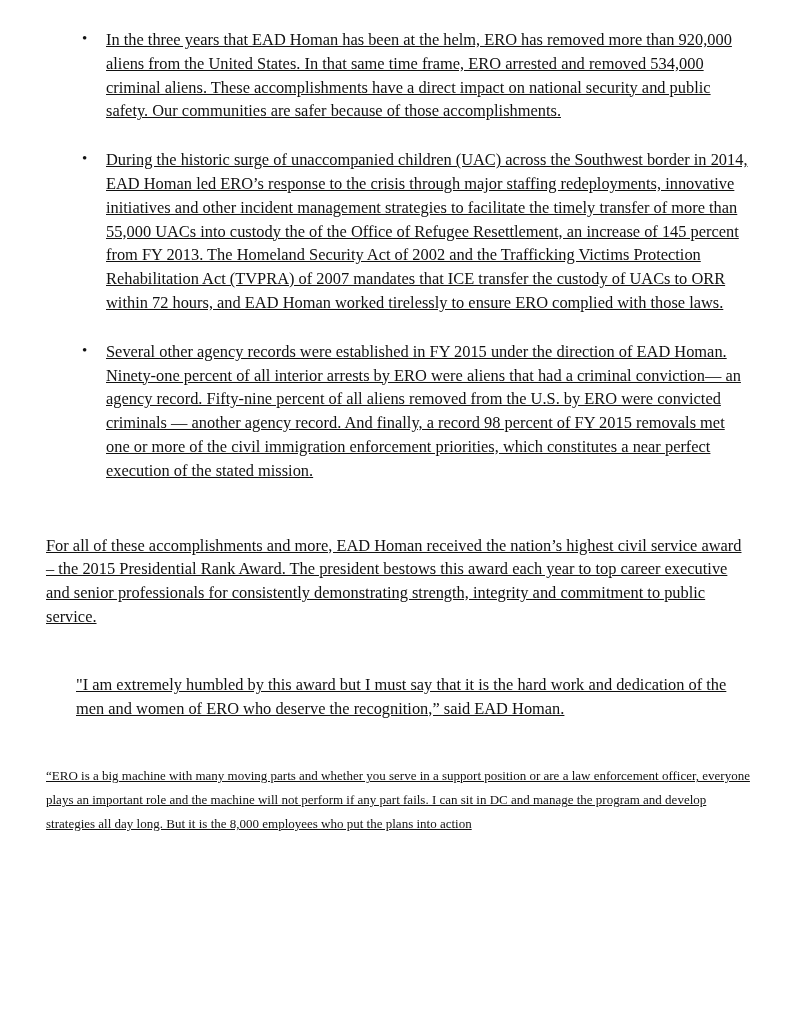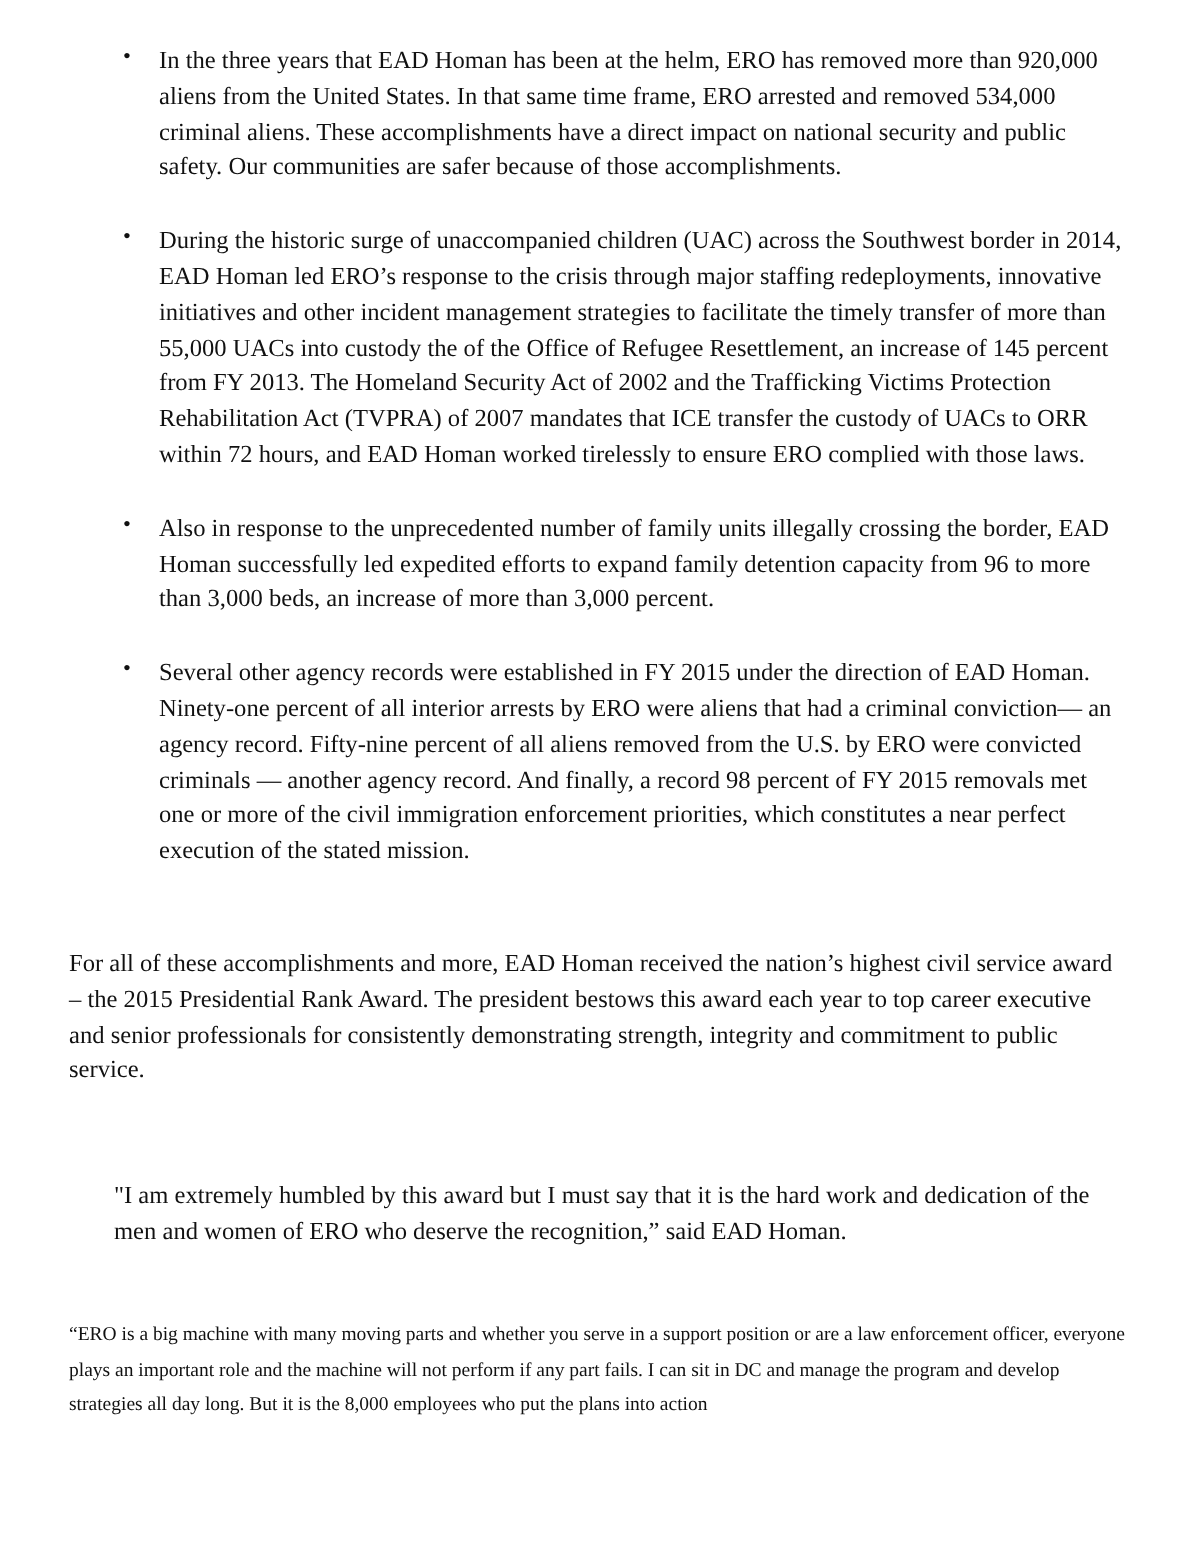--- a/index.html
+++ b/index.html
@@ -13,20 +13,21 @@
     font-family: "Liberation Serif", serif;
     color: #111111;
     overflow: hidden;
   }
   .page {
     position: relative;
     width: 800px;
     height: 1035px;
     box-sizing: border-box;
     padding: 28px 50px 0 46px;
+    text-decoration: underline;
   }
   ul.bullets {
     list-style: none;
     margin: 0;
     padding: 0;
   }
   ul.bullets > li {
     position: relative;
     padding-left: 32px;
     margin: 0 0 25px 28px;
@@ -39,21 +40,21 @@
     position: absolute;
     left: 8px;
     top: -1px;
     font-size: 15px;
     line-height: 23.8px;
     color: #111111;
   }
   p.body-para {
     font-size: 16.4px;
     line-height: 23.8px;
-    margin: 0 0 16px 0;
+    margin: 0 0 0 0;
     text-align: left;
   }
   .spacer-lg { height: 26px; }
   .spacer-xl { height: 44px; }
   .quote-block {
     margin: 0 0 0 30px;
     font-size: 16.4px;
     line-height: 23.8px;
   }
   .last-para {
@@ -63,21 +64,20 @@
   }
 </style>
 </head>
 <body>
 
 <div class="page">
 
   <ul class="bullets">
     <li>In the three years that EAD Homan has been at the helm, ERO has removed more than 920,000 aliens from the United States.  In that same time frame, ERO arrested and removed 534,000 criminal aliens. These accomplishments have a direct impact on national security and public safety. Our communities are safer because of those accomplishments.</li>
     <li>During the historic surge of unaccompanied children (UAC) across the Southwest border in 2014, EAD Homan led ERO’s response to the crisis through major staffing redeployments, innovative initiatives and other incident management strategies to facilitate the timely transfer of more than 55,000 UACs into custody the of the Office of Refugee Resettlement, an increase of 145 percent from FY 2013. The Homeland Security Act of 2002 and the Trafficking Victims Protection Rehabilitation Act (TVPRA) of 2007 mandates that ICE transfer the custody of UACs to ORR within 72 hours, and EAD Homan worked tirelessly to ensure ERO complied with those laws.</li>
-    <li>Also in  response to the unprecedented number of family units illegally crossing the border, EAD Homan successfully led expedited efforts to expand family detention capacity from 96 to more than 3,000 beds, an increase of more than 3,000 percent.</li>
     <li>Several other agency records were established in FY 2015 under the direction of EAD Homan. Ninety-one percent of all interior arrests by ERO were aliens that had a criminal conviction— an agency record.  Fifty-nine percent of all aliens removed from the U.S. by ERO were convicted criminals — another agency record. And finally, a record 98 percent of FY 2015 removals met one or more of the civil immigration enforcement priorities, which constitutes a near perfect execution of the stated mission.</li>
   </ul>
 
   <div class="spacer-lg"></div>
 
   <p class="body-para">For all of these accomplishments and more, EAD Homan received the nation’s highest civil service award – the 2015 Presidential Rank Award. The president bestows this award each year to top career executive and senior professionals for consistently demonstrating strength, integrity and commitment to public service.</p>
 
   <div class="spacer-xl"></div>
 
   <p class="quote-block">"I am extremely humbled by this award but I must say that it is the hard work and dedication of the men and women of ERO who deserve the recognition,” said EAD Homan.</p>

